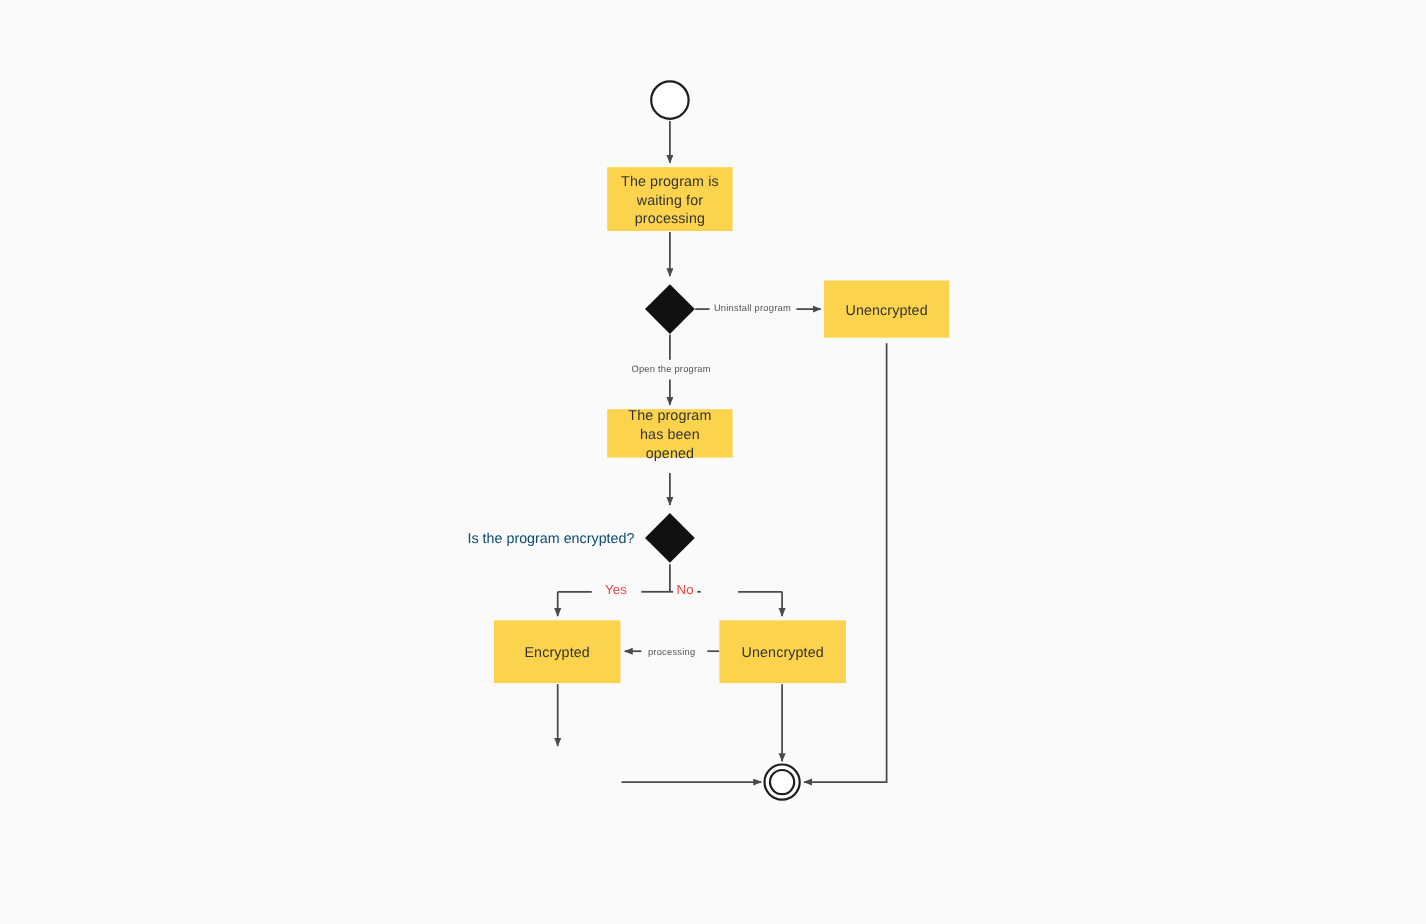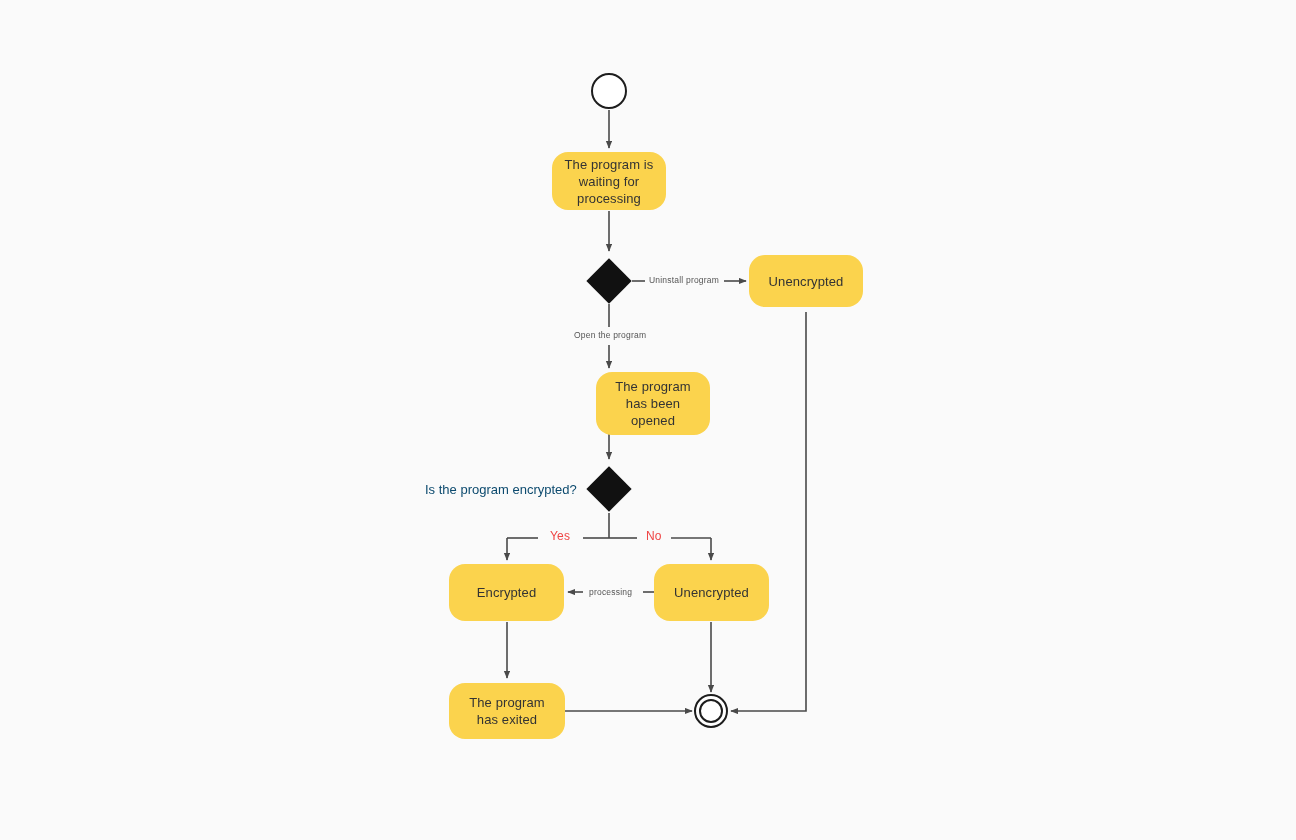--- a/index.html
+++ b/index.html
@@ -29,21 +29,21 @@
     width: 1296px;
     height: 840px;
     pointer-events: none;
   }
   .node {
     position: absolute;
     box-sizing: border-box;
   }
   .state-box {
     background: #fbd34d;
-    border-radius: 16px;
+    border-radius: 0;
     display: flex;
     align-items: center;
     justify-content: center;
     text-align: center;
     color: #333333;
     font-size: 13px;
     line-height: 17px;
     letter-spacing: 0.1px;
     padding: 4px 8px;
   }
@@ -157,51 +157,48 @@
   </div>
 
   <div class="node state-box" style="left:749px; top:255px; width:114px; height:52px;">
     <span>Unencrypted</span>
   </div>
 
   <div class="edge-label" style="left:571px; top:330px;text-align:right;">
     <span>Open the program</span>
   </div>
 
-  <div class="node state-box" style="left:552px; top:372px; width:114px; height:63px;margin-left:44px;">
+  <div class="node state-box" style="left:552px; top:372px; width:114px; height:44px;">
     <span>The program has been opened</span>
   </div>
 
   <div class="node decision-node" style="left:593px; top:473px; width:32px; height:32px;"></div>
 
   <div class="guard-label" style="left:425px; top:481px;">
     <span>Is the program encrypted?</span>
   </div>
 
   <div class="edge-label branch" style="left:547px; top:531px;">
     <span>Yes</span>
   </div>
 
-  <div class="edge-label branch" style="left:643px; top:531px;">
+  <div class="edge-label branch" style="left:612px; top:531px;">
     <span>No</span>
   </div>
 
   <div class="node state-box" style="left:449px; top:564px; width:115px; height:57px;text-align:center;">
     <span>Encrypted</span>
   </div>
 
   <div class="edge-label" style="left:586px; top:587px;">
     <span>processing</span>
   </div>
 
   <div class="node state-box" style="left:654px; top:564px; width:115px; height:57px;">
     <span>Unencrypted</span>
   </div>
 
-  <div class="node state-box" style="left:449px; top:683px; width:116px; height:56px;">
-    <span>The program has exited</span>
-  </div>
 
   <div class="node final-node-outer" style="left:694px; top:694px; width:34px; height:34px;">
     <div class="final-node-inner"></div>
   </div>
 
 </div>
 
 </body></html>

